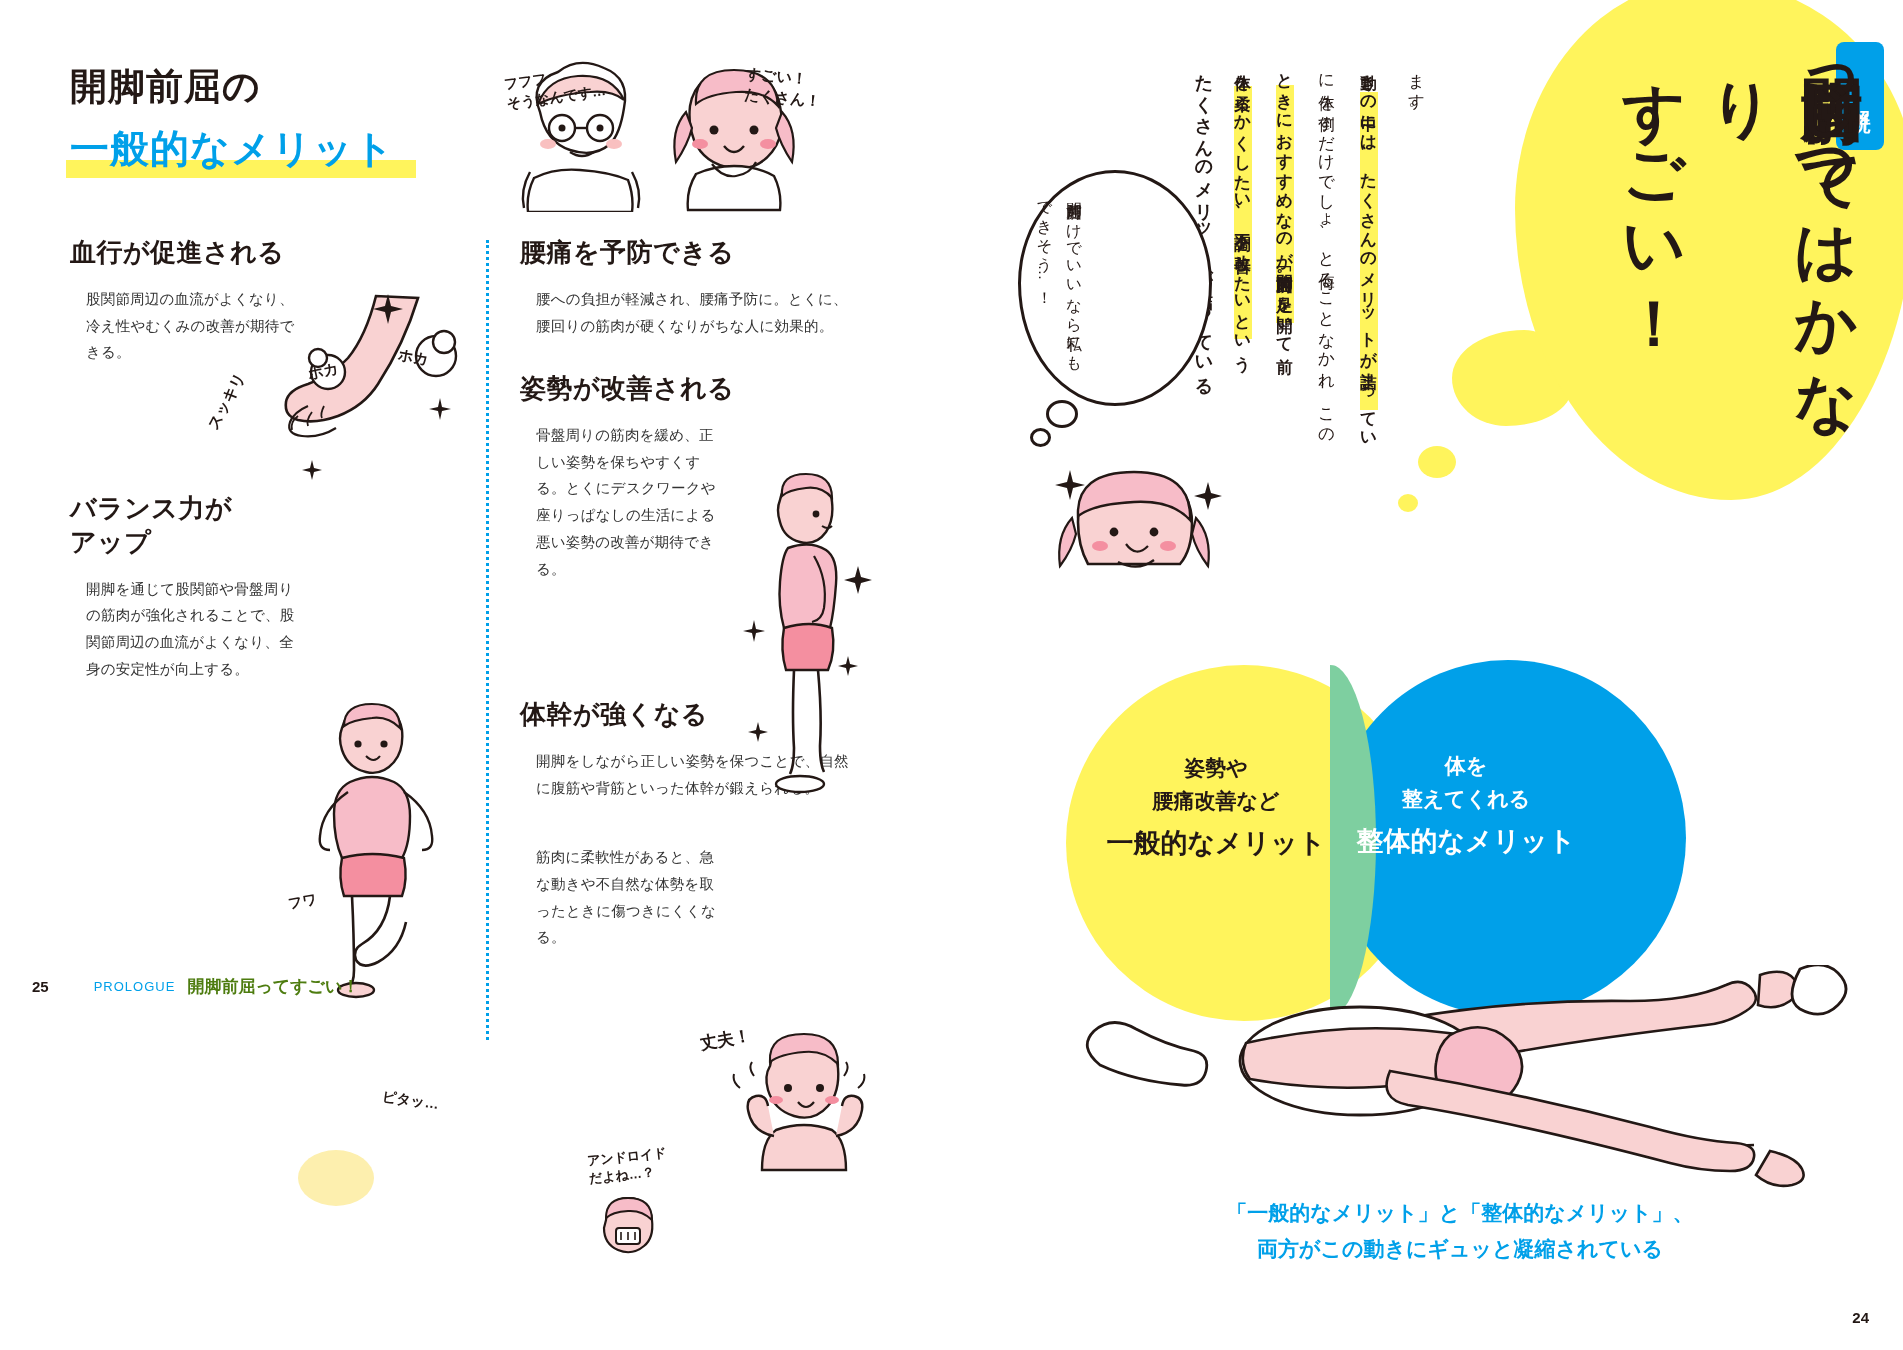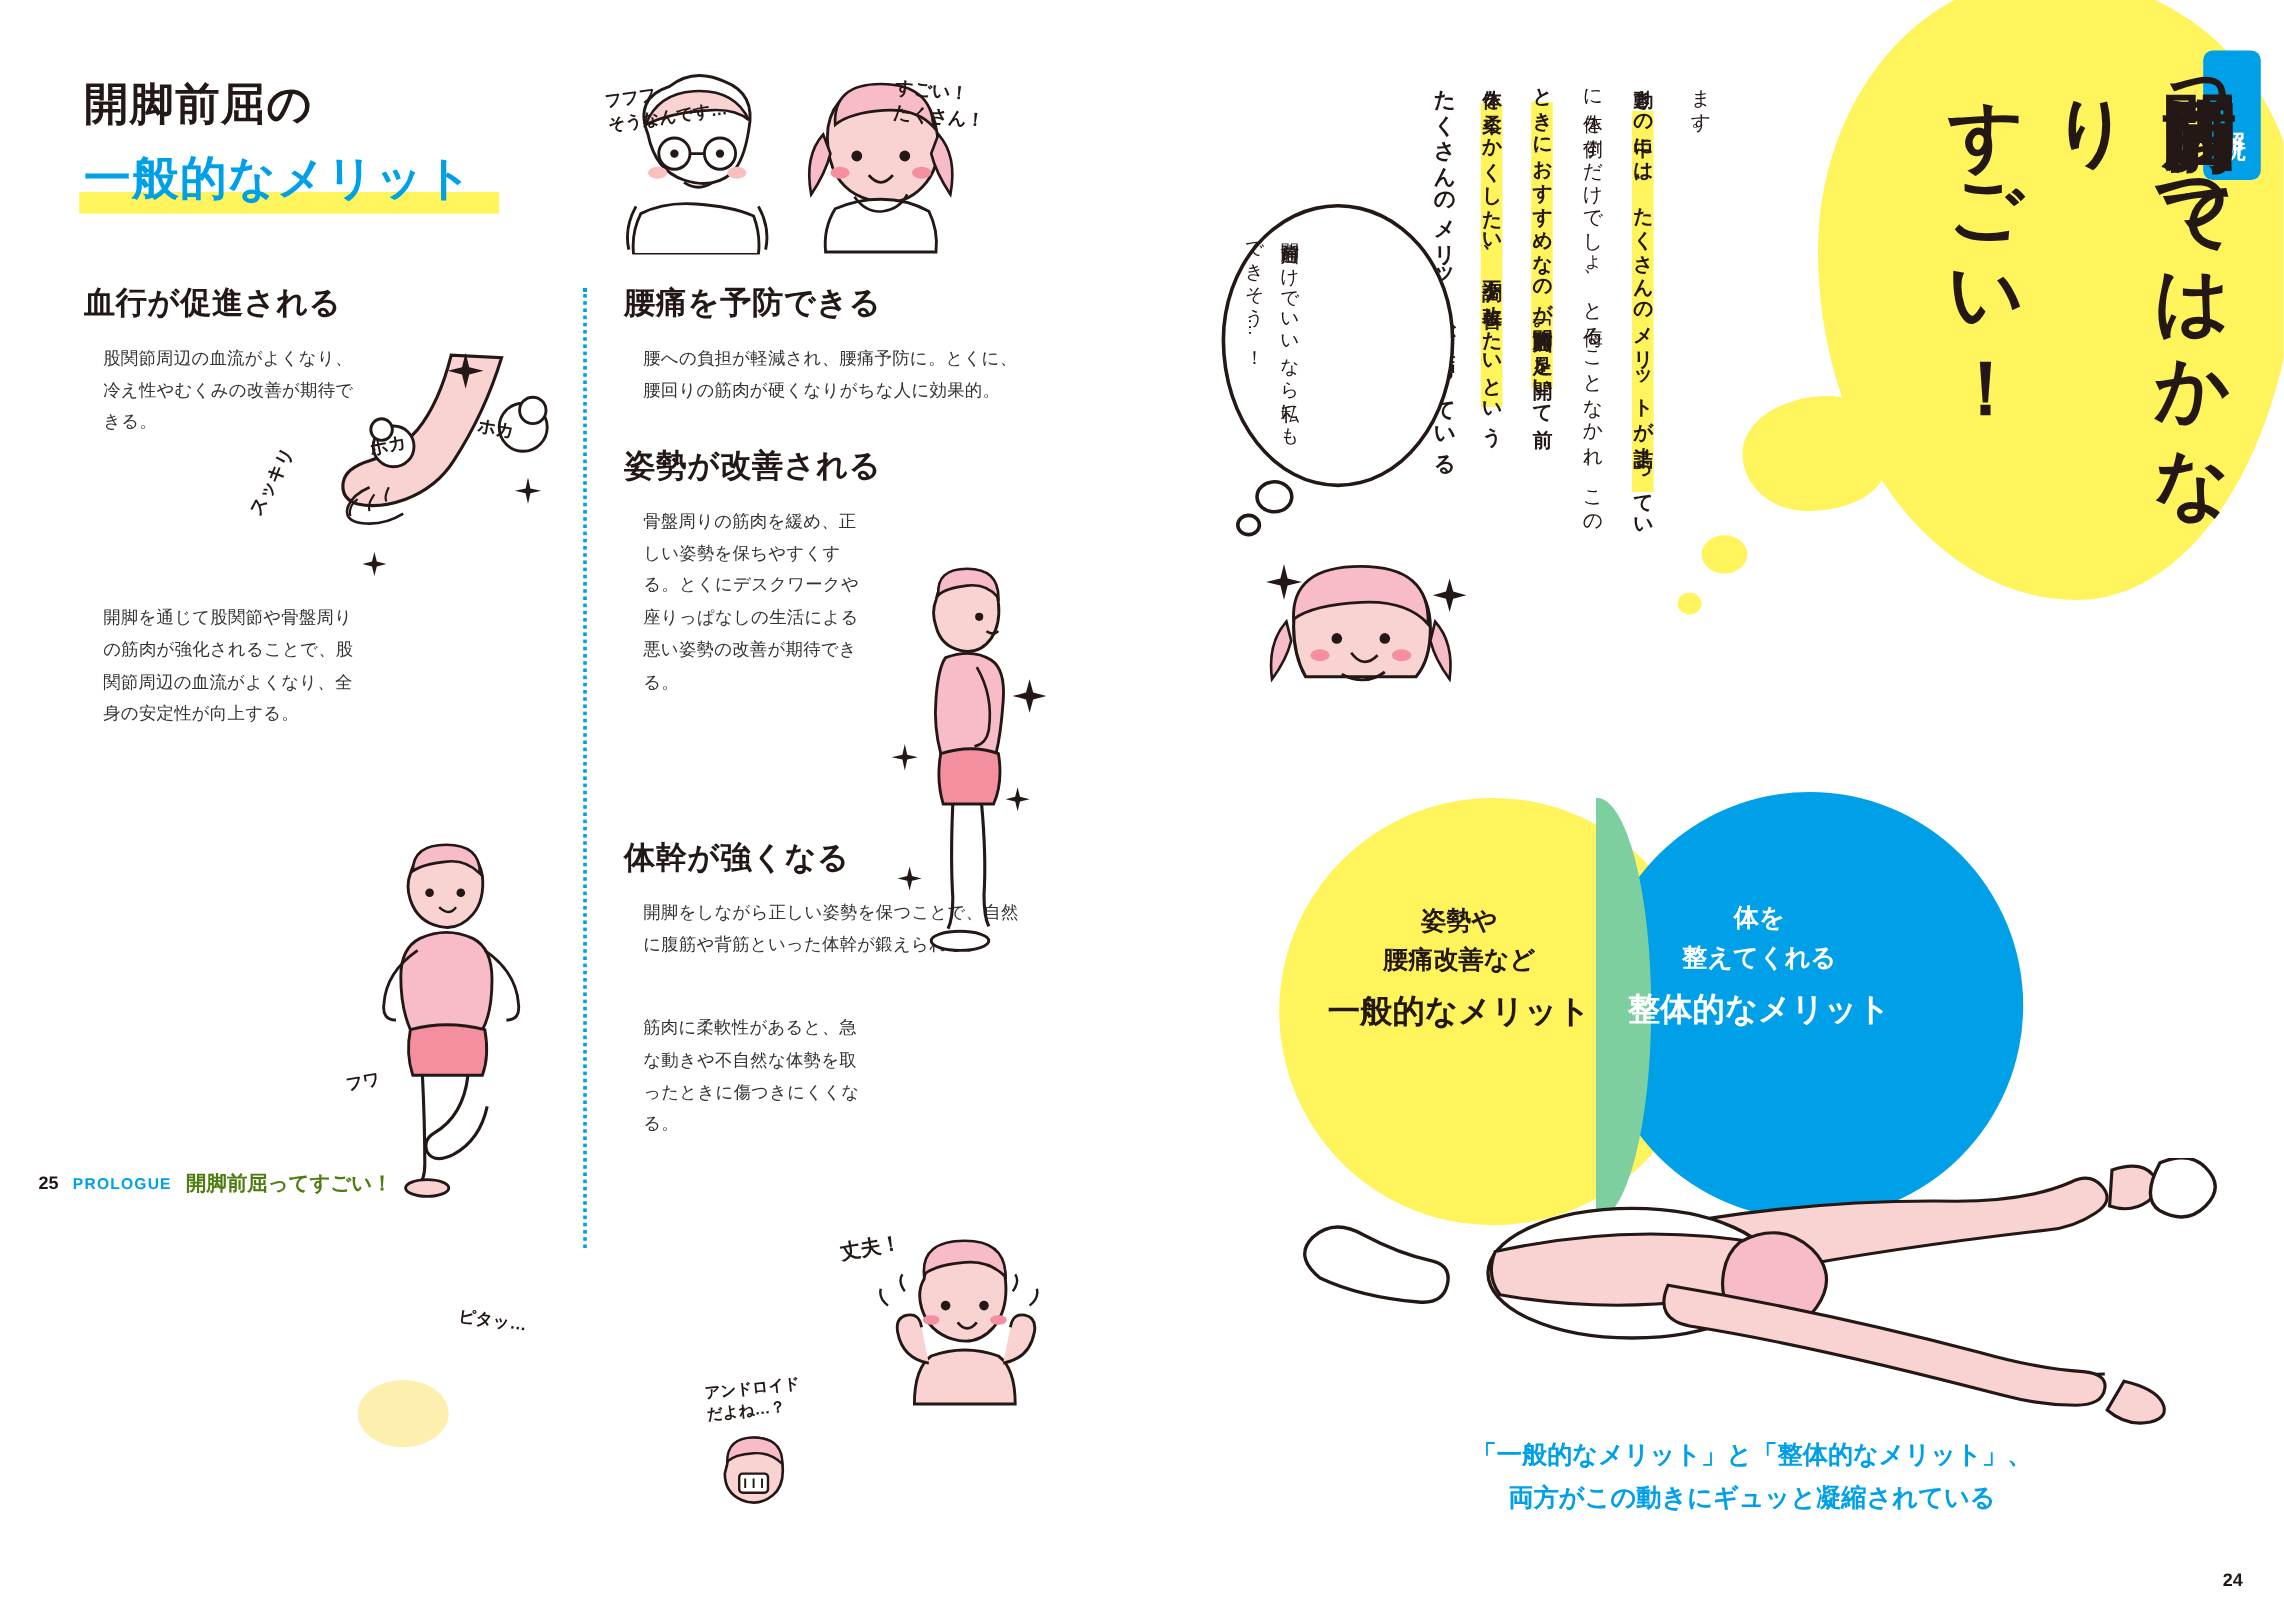--- a/index.html
+++ b/index.html
@@ -53,21 +53,21 @@
   .body-narrow{width:216px;}
   .body-mid{width:250px;}
   .body-wide{width:320px;}
 
   
   .footer-left{
     position:absolute;left:32px;bottom:24px;
     display:flex;align-items:center;gap:12px;
   }
   .folio{font-size:15px;color:#231815;font-weight:bold;}
-  .prologue-label{font-size:13px;font-weight:bold;color:#00a0e9;letter-spacing:1px;}
+  .prologue-label{font-size:13px;font-weight:normal;color:#00a0e9;letter-spacing:1px;margin-left:33px;}
   .prologue-text{font-size:17px;font-weight:bold;color:#4d7c0f;}
   .footer-right{
     position:absolute;right:34px;bottom:24px;
     font-size:15px;font-weight:bold;color:#231815;
   }
 
   
   .speech-blob{
     position:absolute;left:1515px;top:-20px;width:400px;height:520px;
     background:#fff45c;
@@ -213,20 +213,24 @@
 
     <div class="col col-left">
 
       <div class="item" style="min-height:250px;">
         <h3 class="item-title">血行が促進される</h3>
         <p class="item-body body-narrow">股関節周辺の血流がよくなり、冷え性やむくみの改善が期待できる。</p>
       </div>
 
 
       <div class="item">
+        <h3 class="item-title">
+          <span>バランス力が</span><br>
+          <span>アップ</span>
+        </h3>
         <p class="item-body body-narrow">開脚を通じて股関節や骨盤周りの筋肉が強化されることで、股関節周辺の血流がよくなり、全身の安定性が向上する。</p>
       </div>
     </div>
 
     <div class="ill" style="left:268px;top:288px;">
       <svg width="210" height="200" viewBox="0 0 210 200">
         <path d="M150,10 q-14,46 -40,86 q-14,22 -40,32 q-22,8 -40,4 q-14,-4 -12,-18 q2,-12 22,-18 q24,-8 40,-26 q18,-22 28,-62z" fill="#f9d2d2" stroke="#231815" stroke-width="2.6"></path>
         <path d="M40,118 q-14,6 -18,16 q-4,12 12,14 q18,2 34,-8" fill="none" stroke="#231815" stroke-width="2.2"></path>
         <path d="M30,128 q-8,6 -6,14 M44,124 q-6,8 -4,14 M56,118 q-4,8 -2,12" stroke="#231815" stroke-width="1.8" fill="none"></path>
         <circle cx="168" cy="68" r="20" fill="#fff" stroke="#231815" stroke-width="2.4"></circle>

